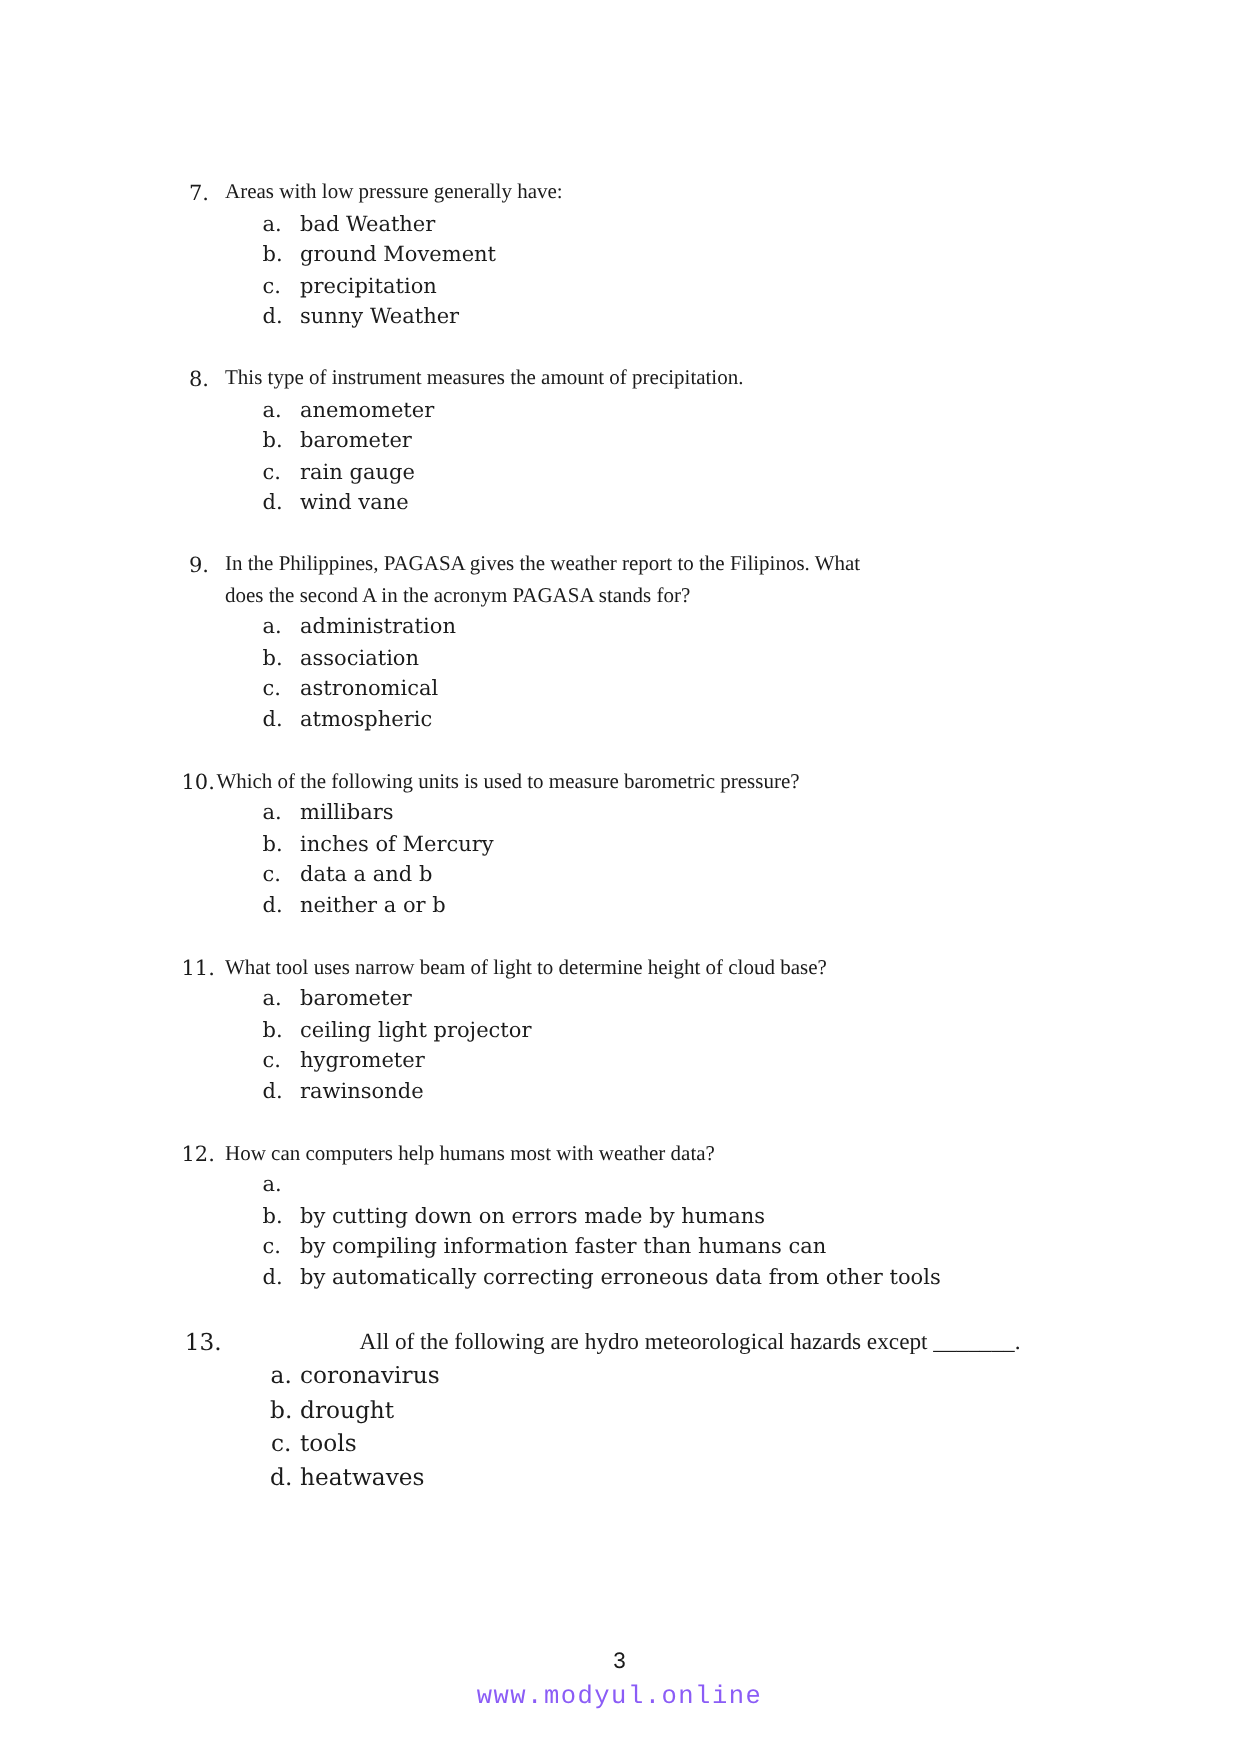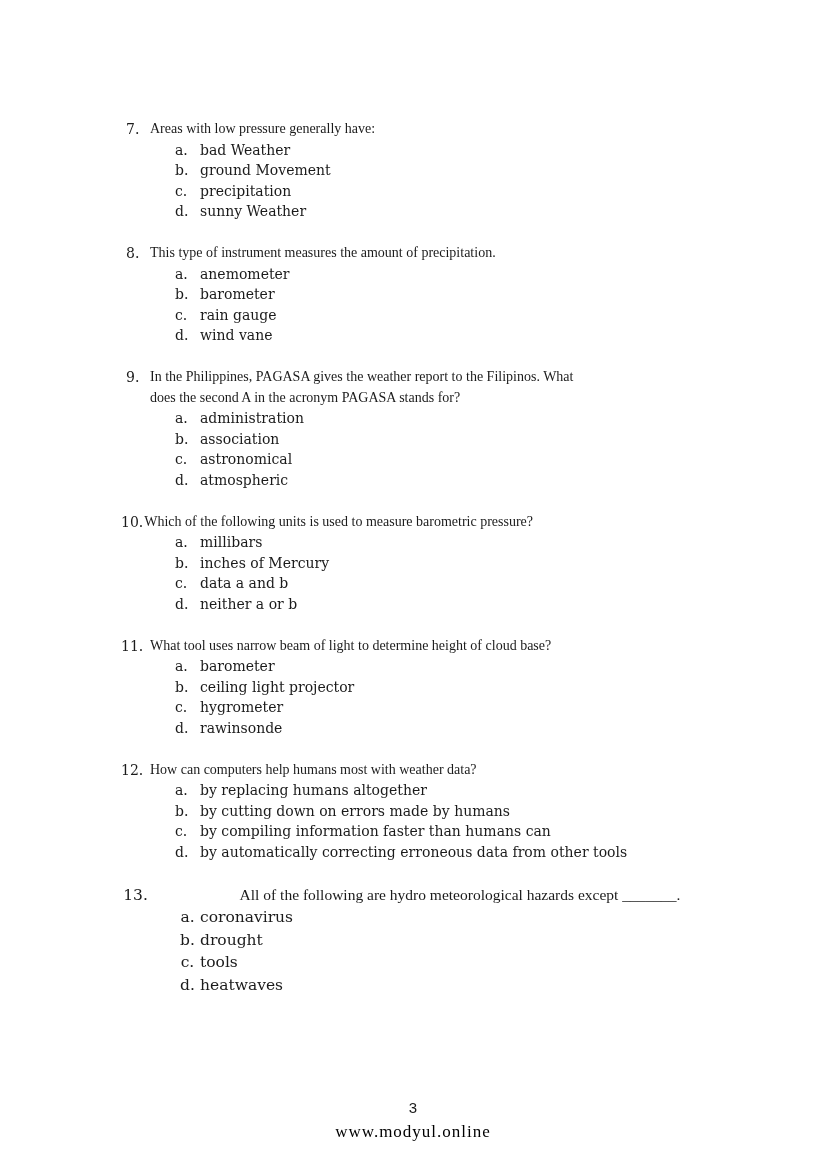--- a/index.html
+++ b/index.html
@@ -72,24 +72,24 @@
     font-family: "Liberation Sans", sans-serif;
     font-size: 15px;
     color: #1a1a1a;
   }
   .watermark {
     position: absolute;
     top: 1122px;
     left: 0;
     width: 826px;
     text-align: center;
-    font-family: Liberation Serif, serif;
+    font-family: Liberation Mono, monospace;
     font-size: 17px;
     letter-spacing: 1px;
-    color: #000000;
+    color: #8b5cf6;
   }
 </style>
 </head>
 <body>
 
 <div class="content">
 
   <div class="question">
     <div class="q-line">
       <span class="q-num">7.</span>
@@ -206,21 +206,20 @@
     </div>
   </div>
 
   <div class="question two-digit">
     <div class="q-line">
       <span class="q-num">12.</span>
       <span class="q-text">How can computers help humans most with weather data?</span>
     </div>
     <div class="option">
       <span class="opt-letter">a.</span>
-      <span class="opt-text">by replacing humans altogether</span>
     </div>
     <div class="option">
       <span class="opt-letter">b.</span>
       <span class="opt-text">by cutting down on errors made by humans</span>
     </div>
     <div class="option">
       <span class="opt-letter">c.</span>
       <span class="opt-text">by compiling information faster than humans can</span>
     </div>
     <div class="option">

